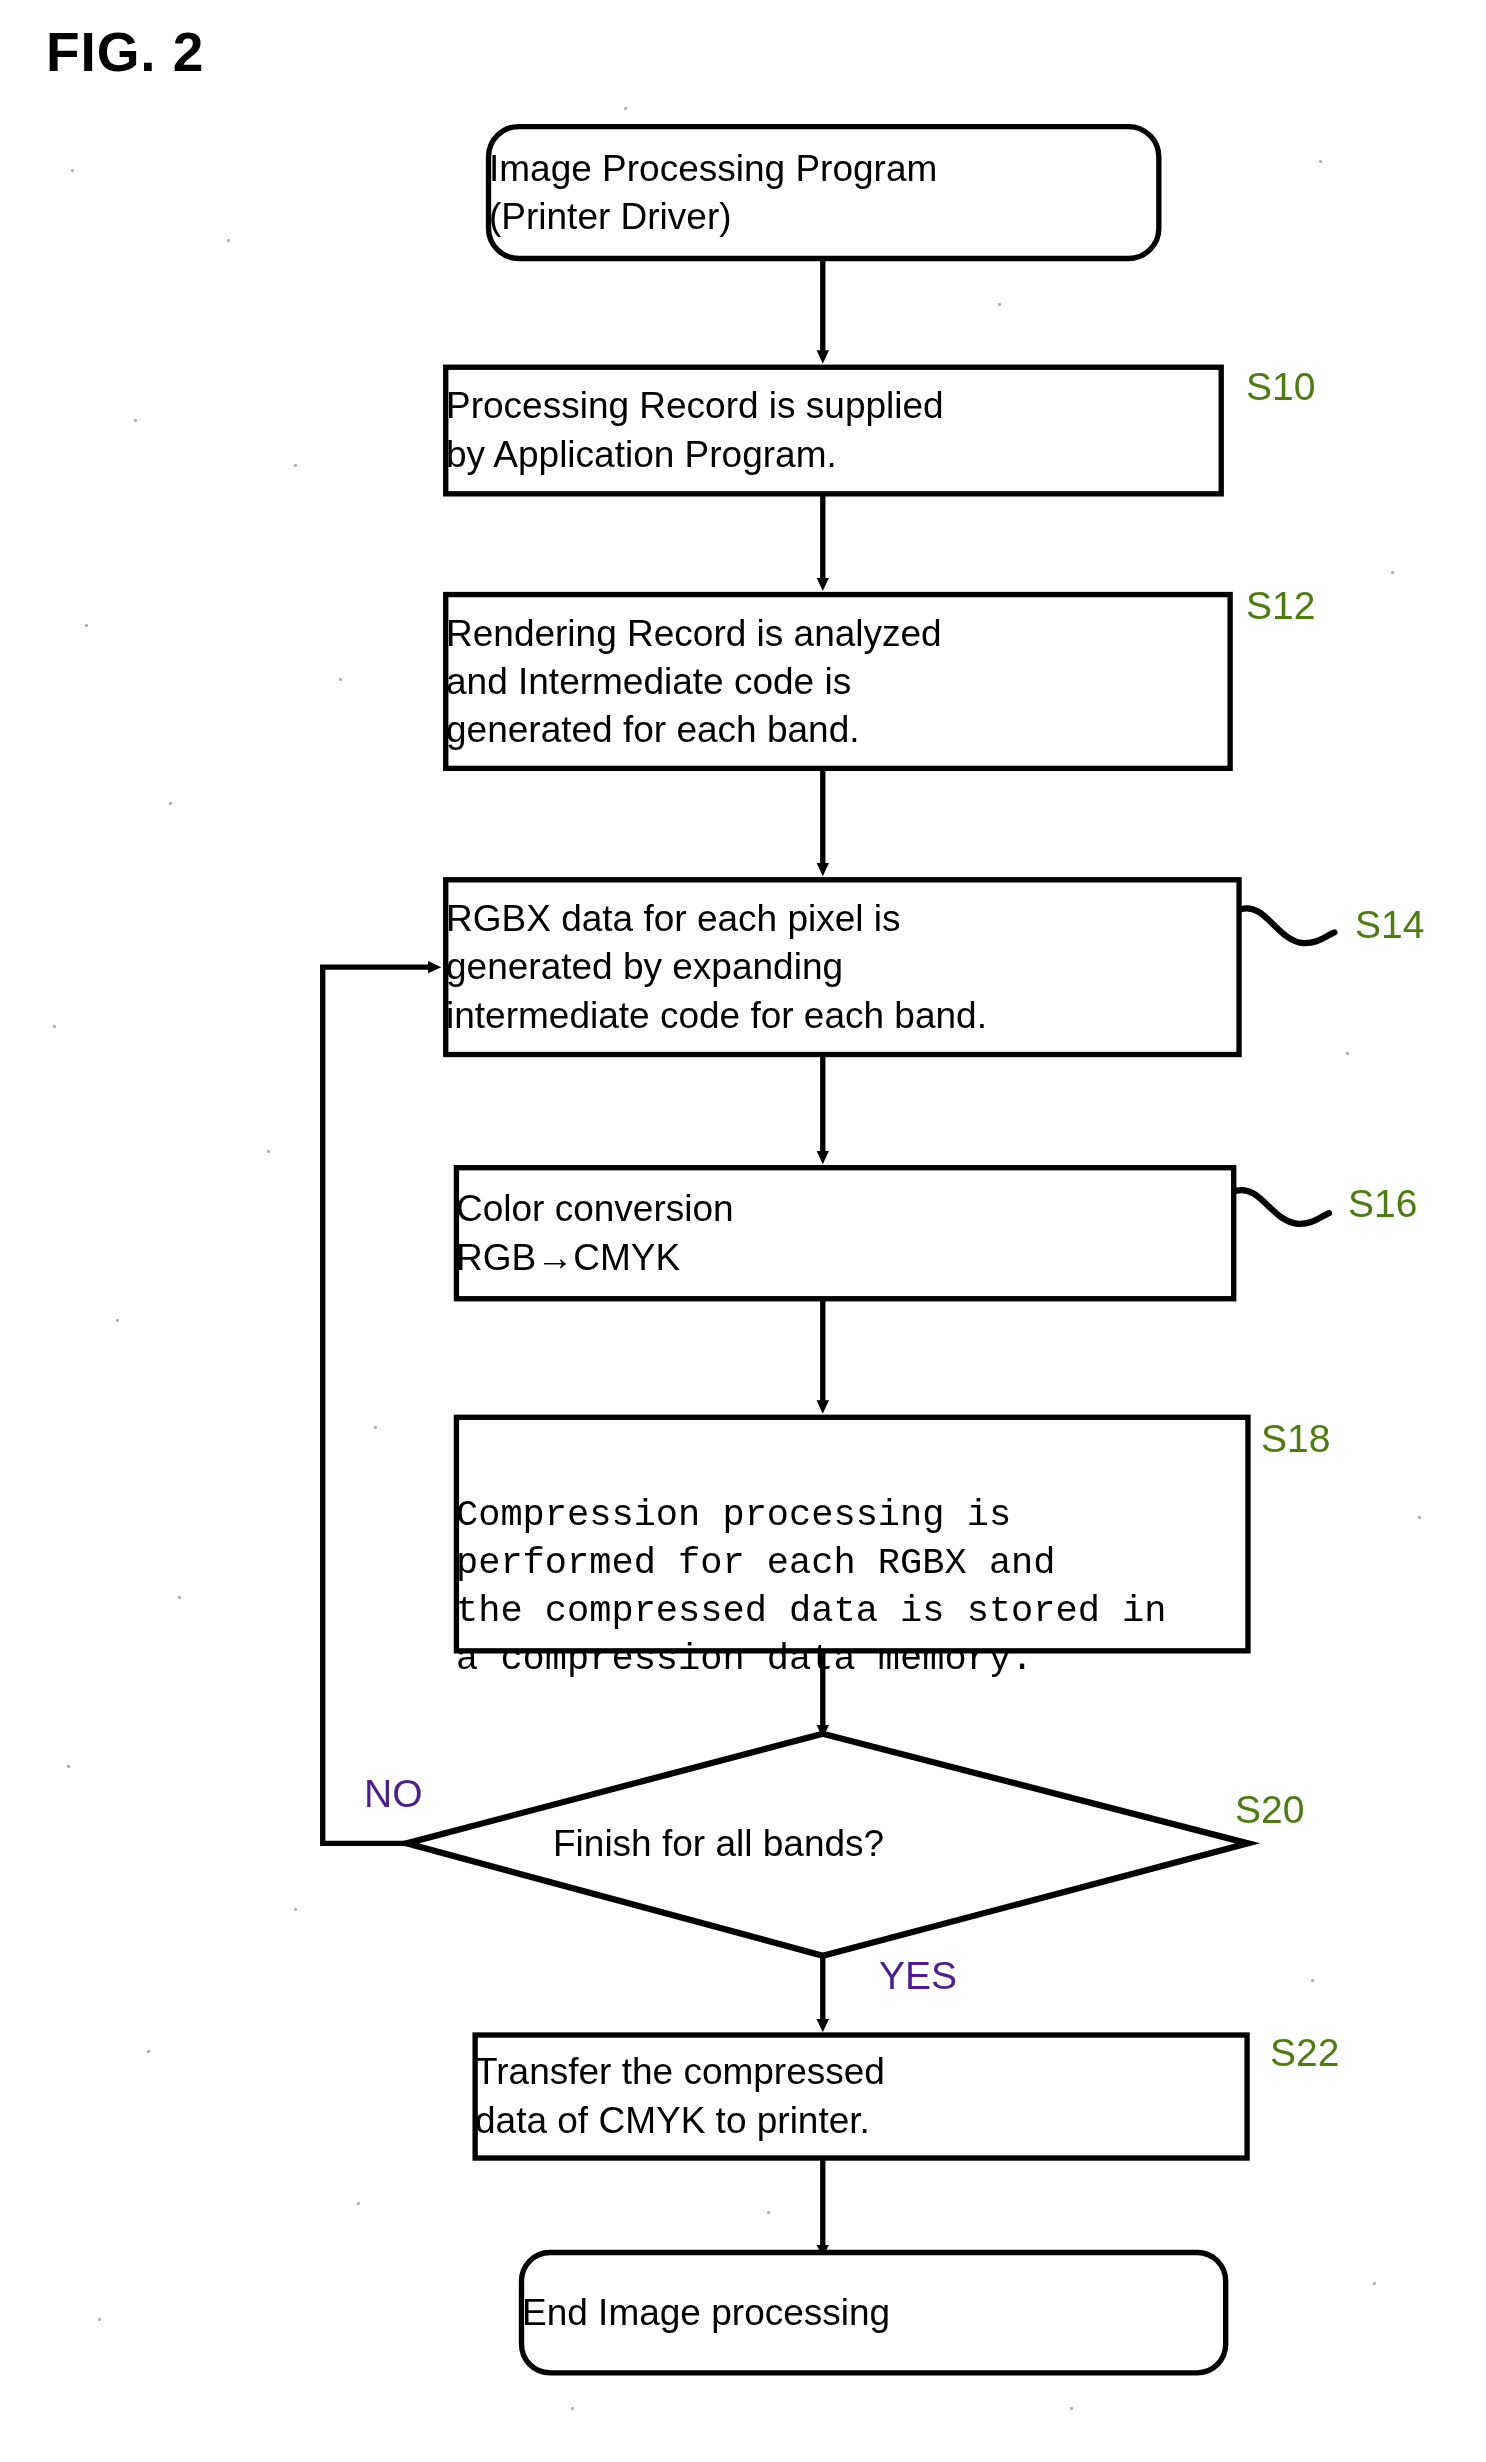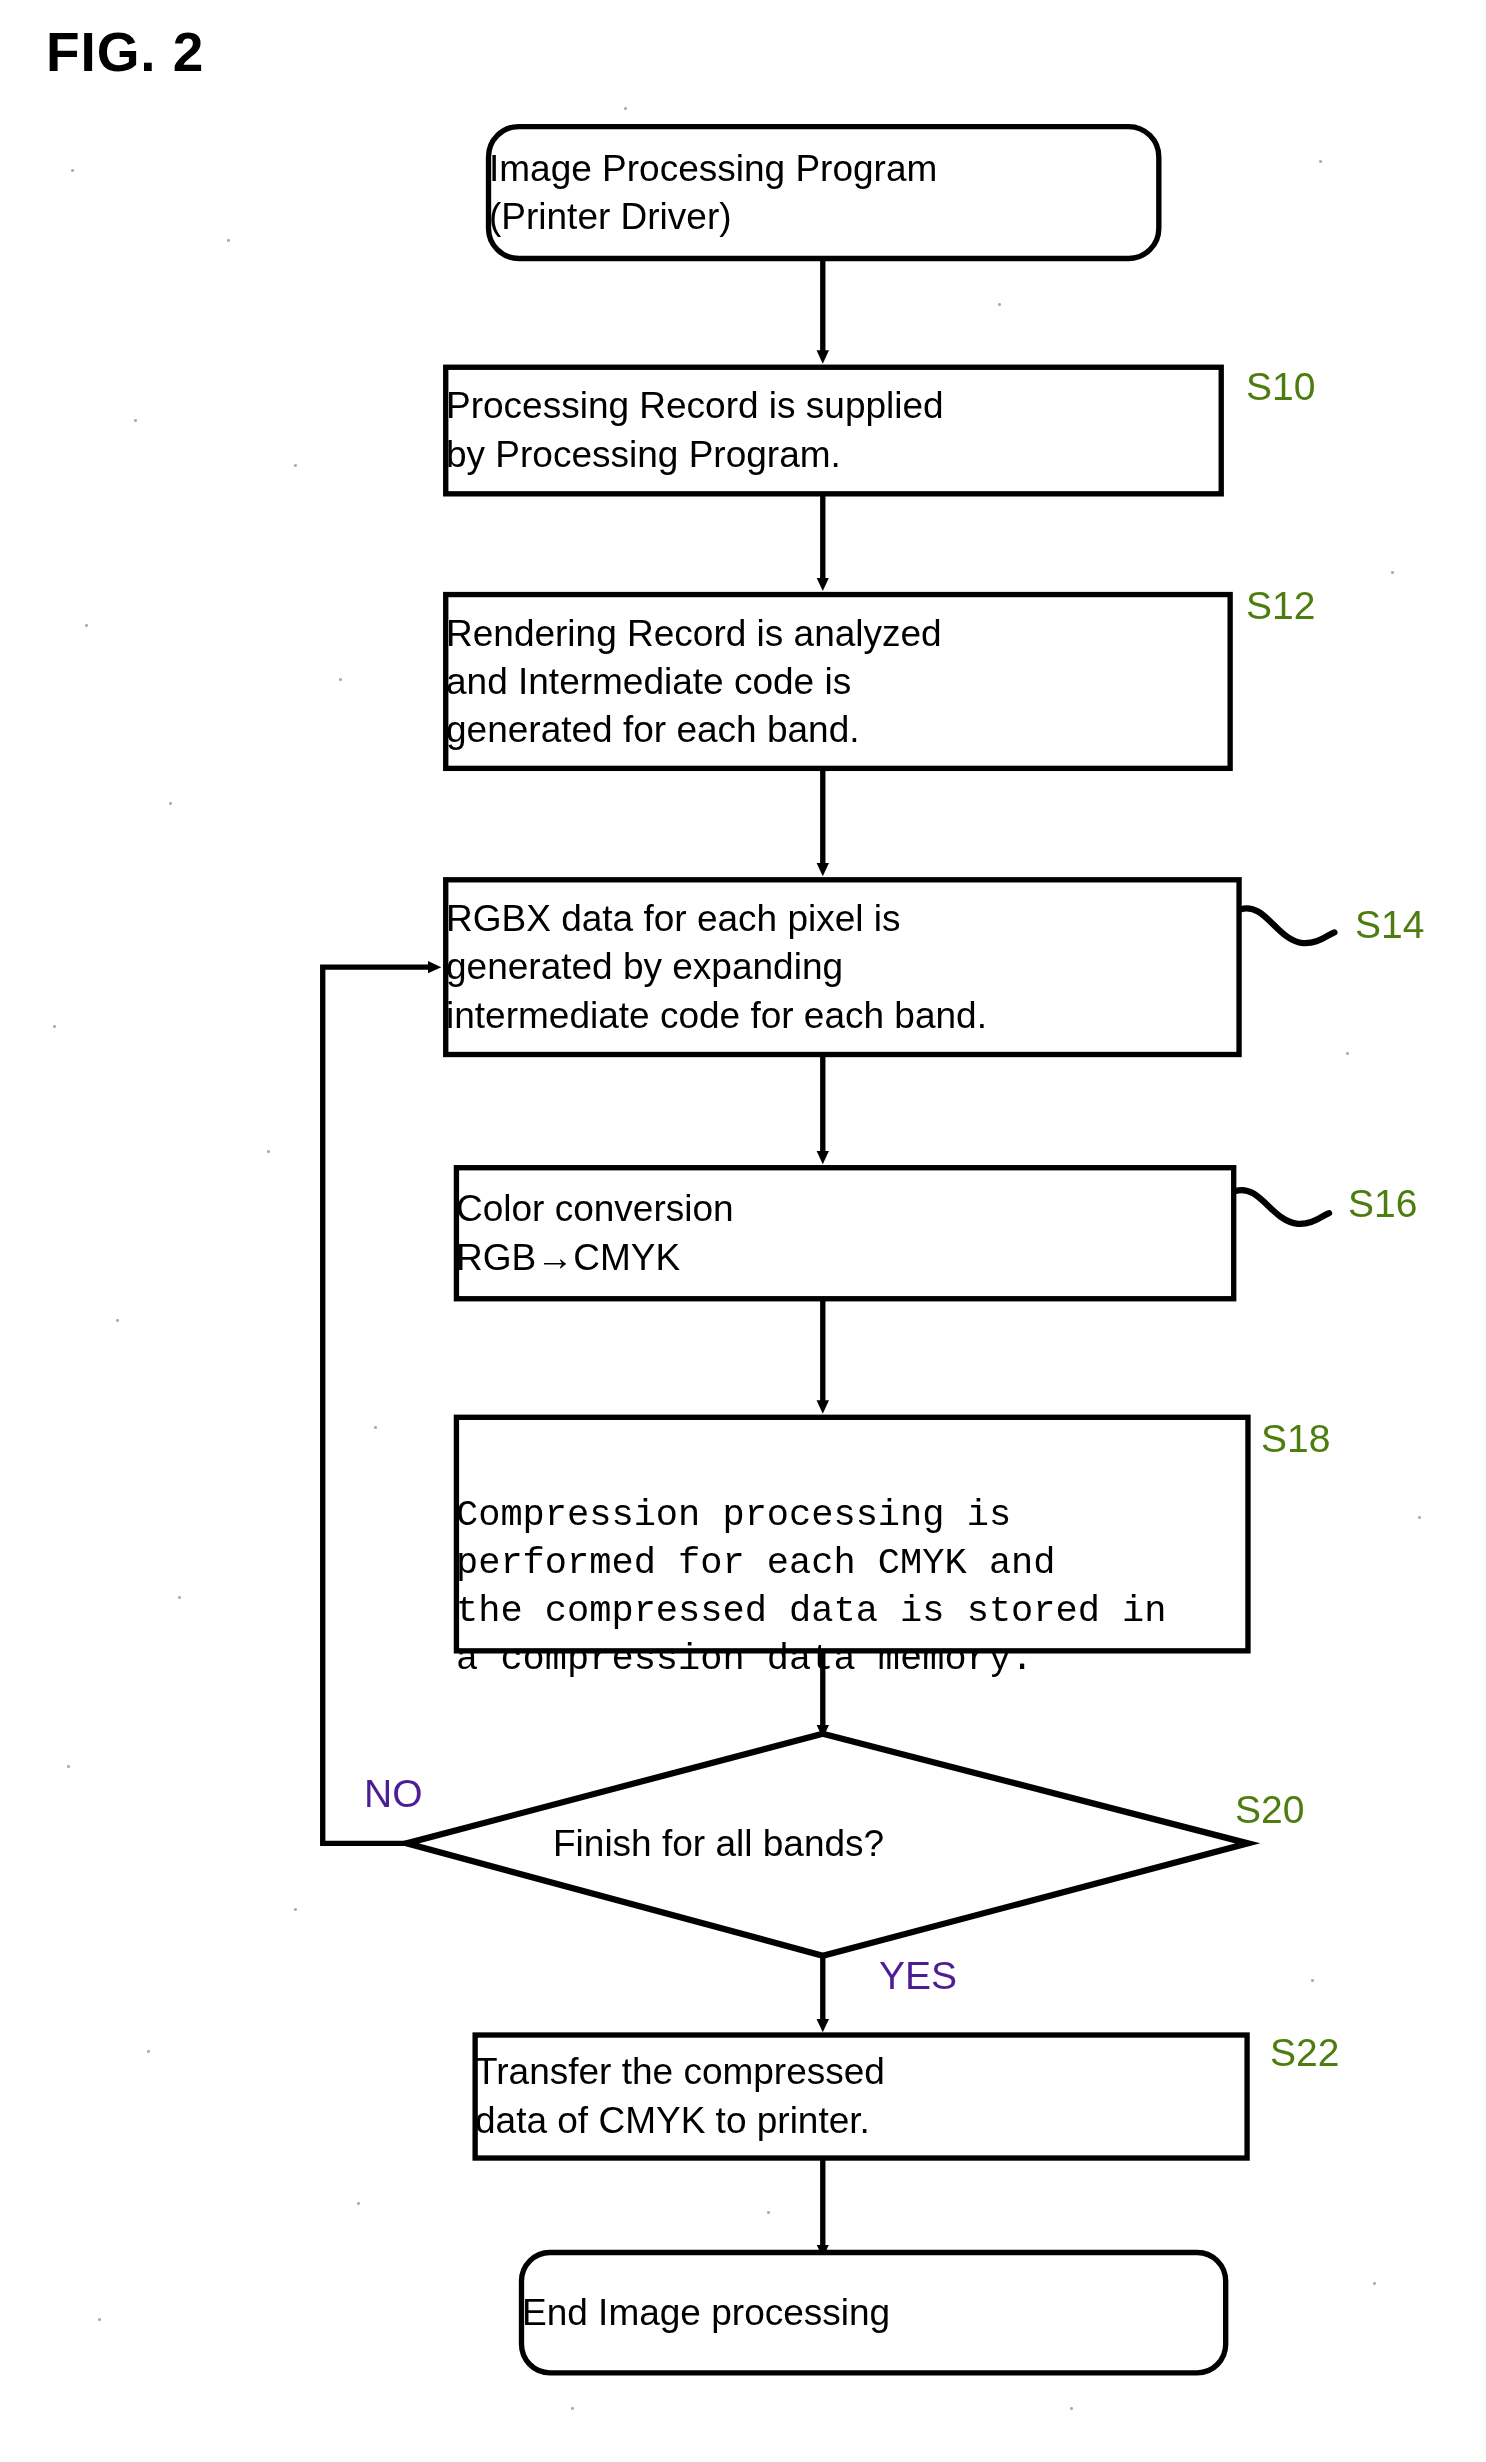--- a/index.html
+++ b/index.html
@@ -141,21 +141,21 @@
     <rect x="585" y="2527" width="790" height="135" rx="32" ry="32" fill="#ffffff" stroke="#000000" stroke-width="6"></rect>
   </svg>
 
   <div class="node-text" style="left:489px; top:127px; width:670px; height:132px;">
     <span>Image Processing Program</span>
     <span>(Printer Driver)</span>
   </div>
 
   <div class="node-text" style="left:446px; top:367px; width:776px; height:127px;">
     <span>Processing Record is supplied</span>
-    <span>by Processing Program.</span>
+    <span>by Application Program.</span>
   </div>
 
   <div class="node-text" style="left:446px; top:595px; width:785px; height:174px;">
     <span>Rendering Record is analyzed</span>
     <span>and Intermediate code is</span>
     <span>generated for each band.</span>
   </div>
 
   <div class="node-text" style="left:446px; top:880px; width:793px; height:175px;">
     <span>RGBX data for each pixel is</span>
@@ -163,21 +163,21 @@
     <span>intermediate code for each band.</span>
   </div>
 
   <div class="node-text" style="left:456px; top:1168px; width:777px; height:131px;">
     <span>Color conversion</span>
     <span>RGB→CMYK</span>
   </div>
 
   <div class="node-text" style="left:456px; top:1470px; width:792px; height:234px;font-family:Liberation Mono, monospace;">
     <span>Compression processing is</span>
-    <span>performed for each CMYK and</span>
+    <span>performed for each RGBX and</span>
     <span>the compressed data is stored in</span>
     <span>a compression data memory.</span>
   </div>
 
   <div class="node-text" style="left:553px; top:1810px; width:540px; height:68px;">
     <span>Finish for all bands?</span>
   </div>
 
   <div class="node-text" style="left:475px; top:2035px; width:772px; height:123px;">
     <span>Transfer the compressed</span>

